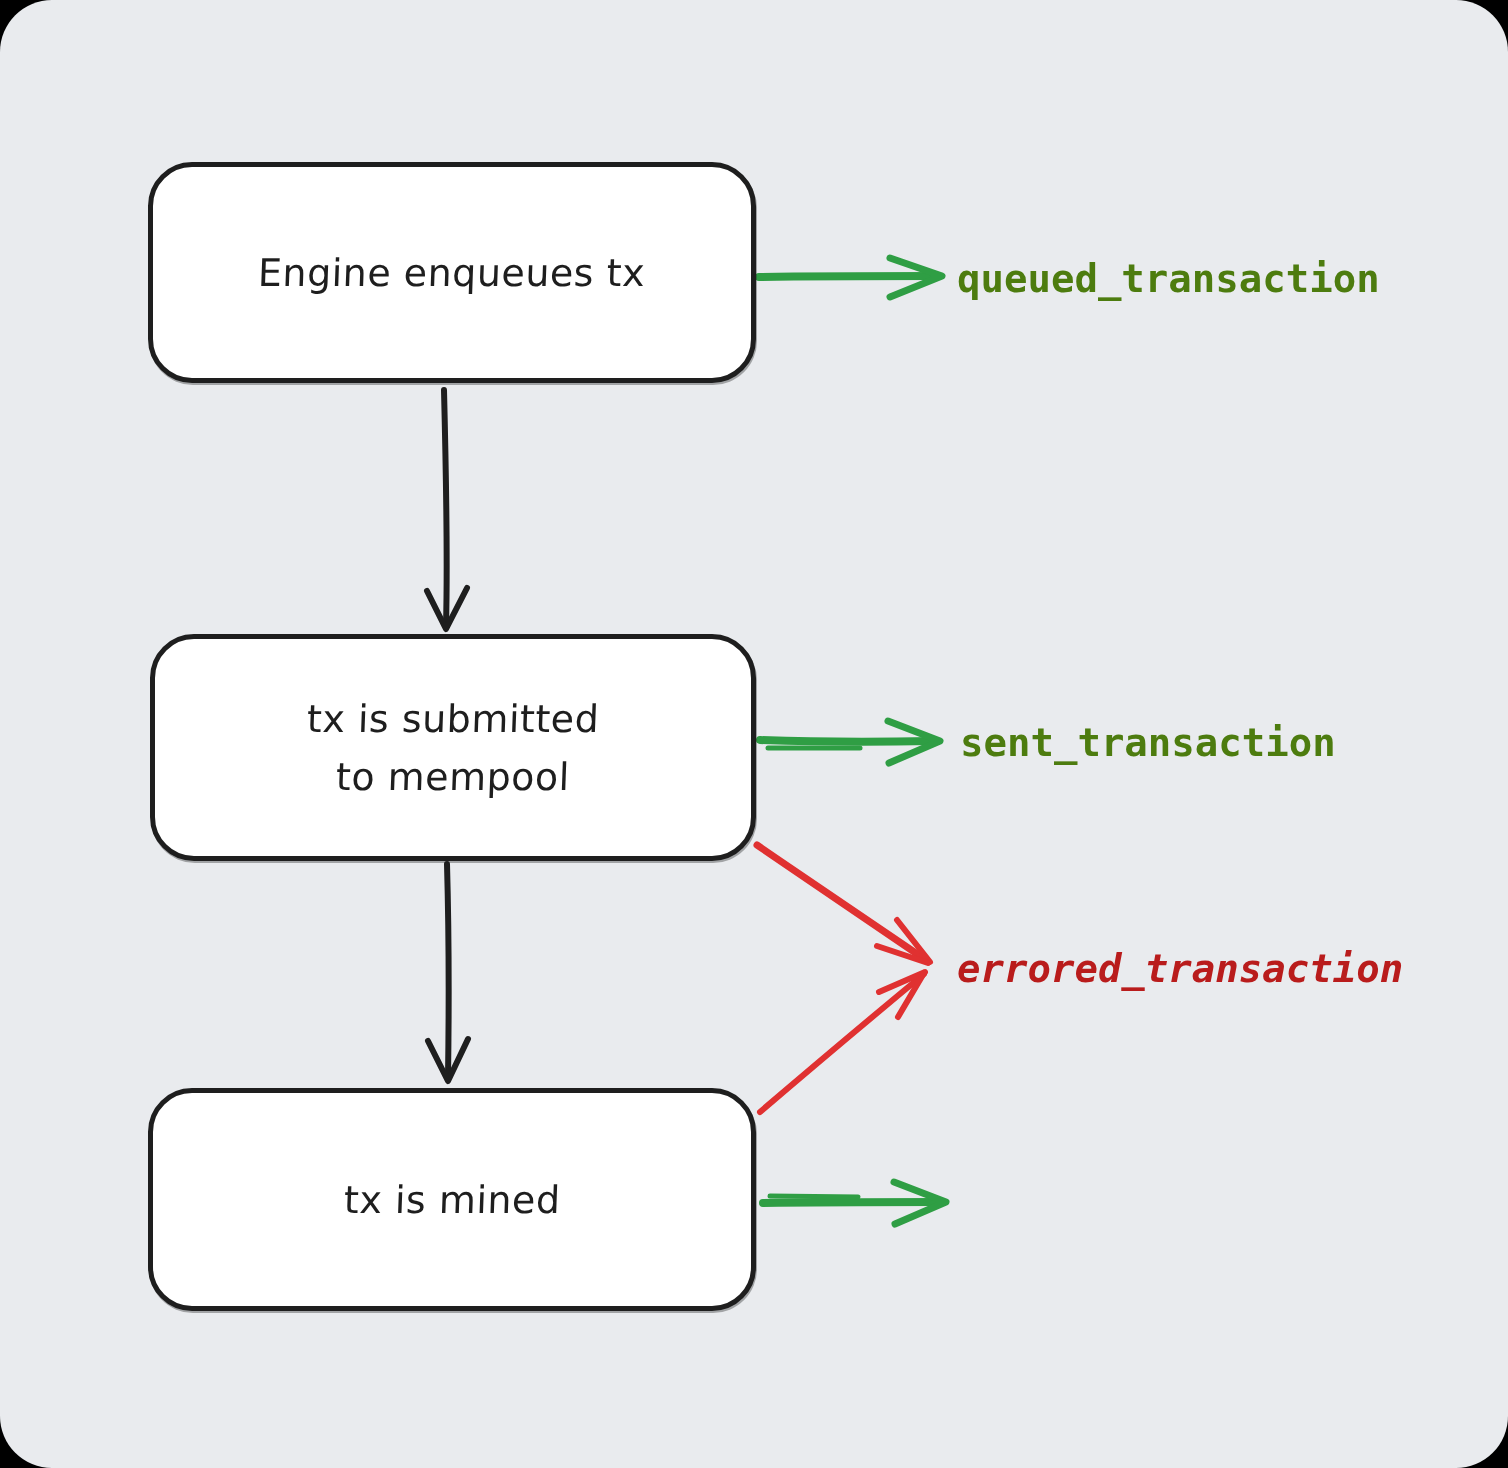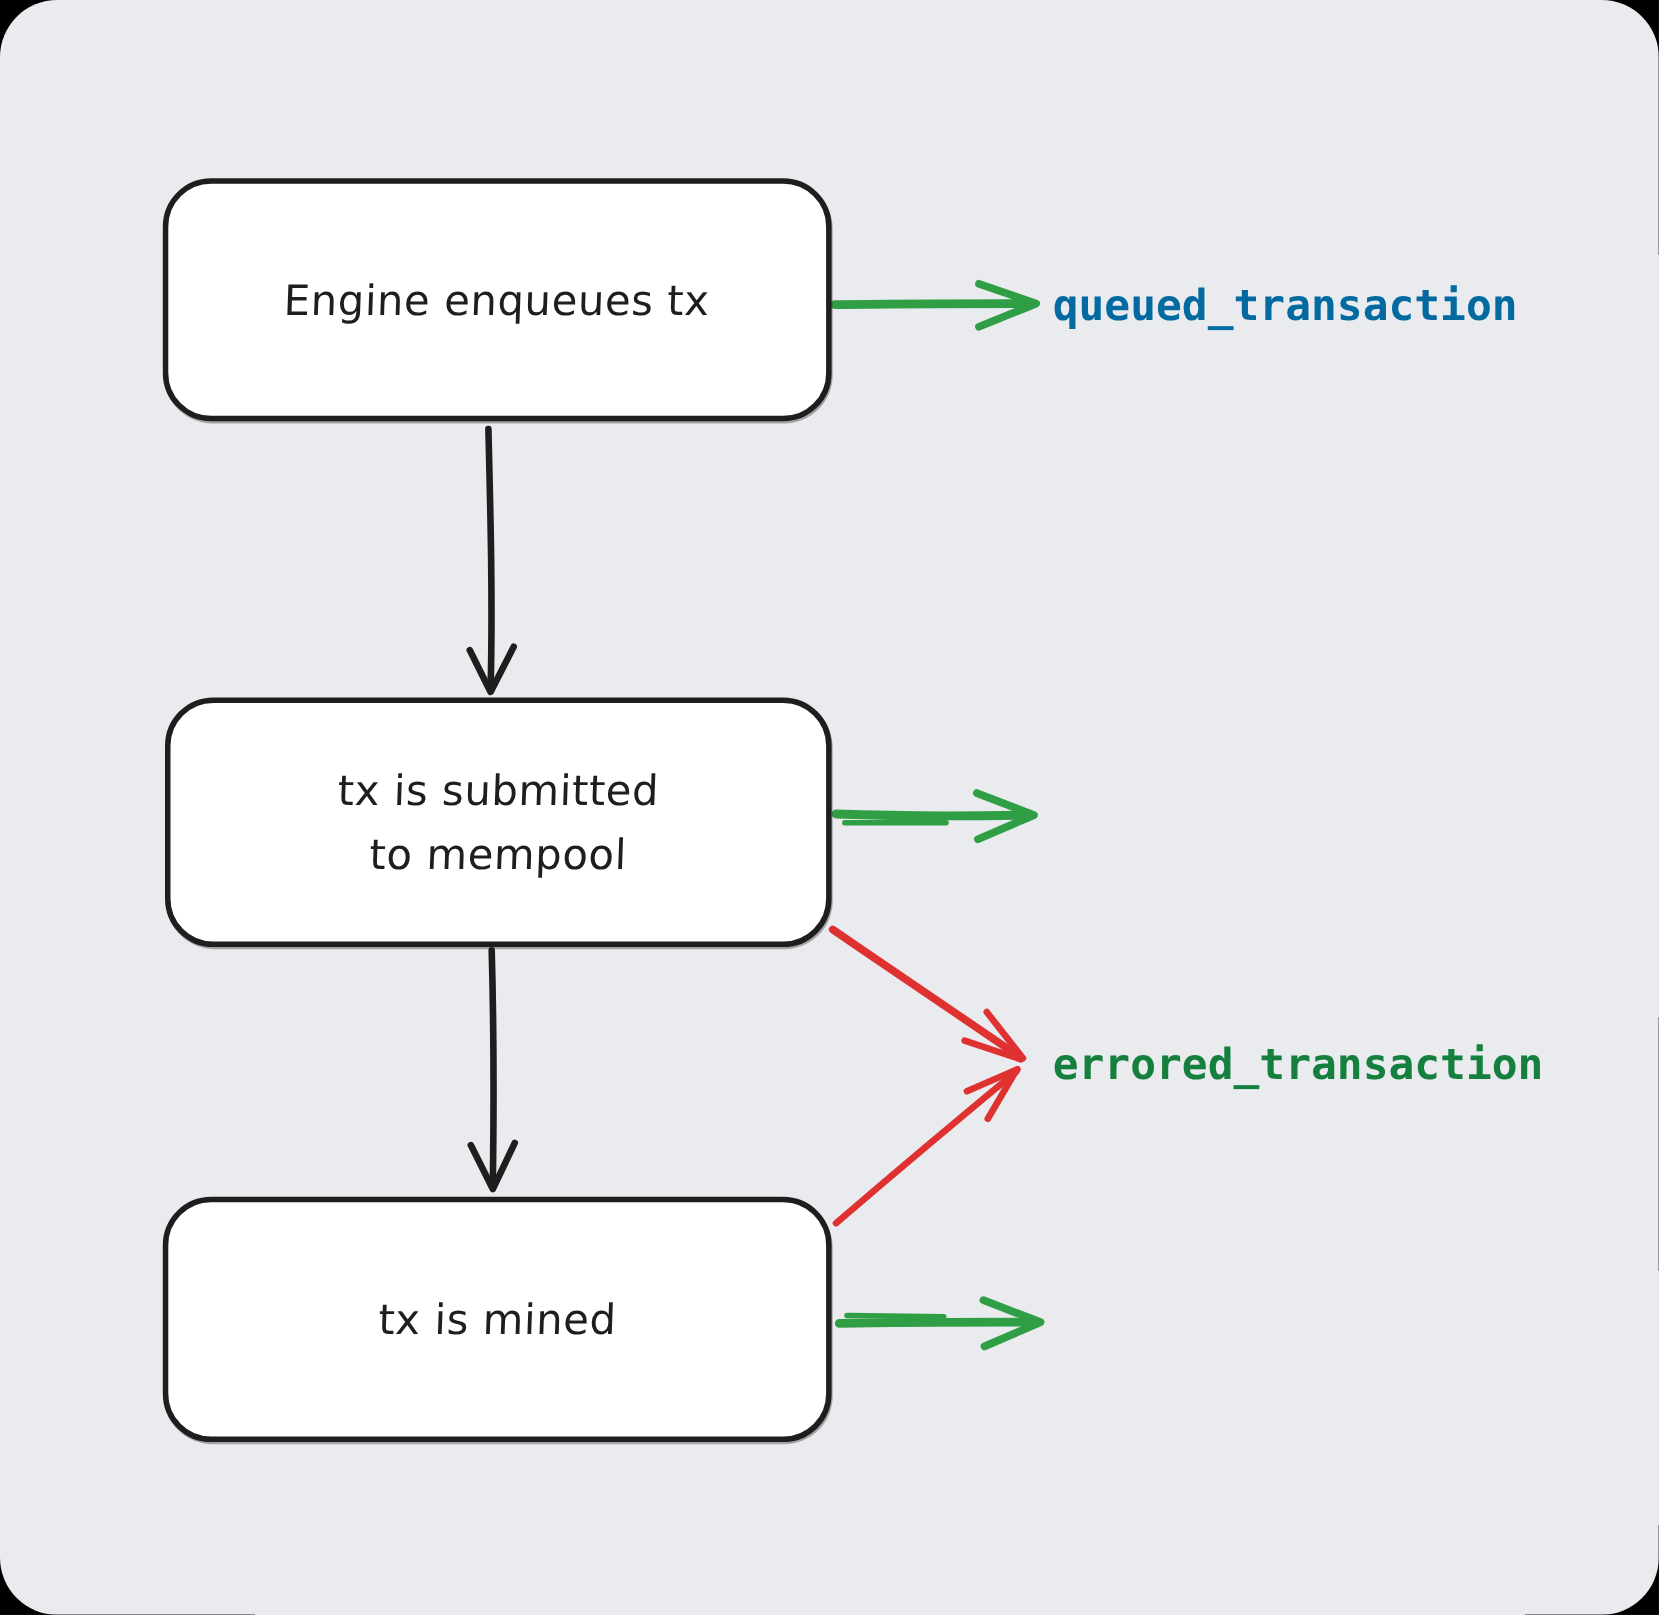--- a/index.html
+++ b/index.html
@@ -27,22 +27,22 @@
   #node-enqueue{left:148px;top:162px;width:608px;height:221px;}
   #node-submit {left:150px;top:634px;width:606px;height:227px;}
   #node-mined  {left:148px;top:1088px;width:608px;height:223px;}
 
   .event-label{
     position:absolute;transform:translateY(-50%);
     font-family:"DejaVu Sans Mono",monospace;
     font-weight:bold;font-size:39px;letter-spacing:0;
     white-space:nowrap;
   }
-  .event-green{color:#0369a1;}
-  .event-red{color:#15803d;}
+  .event-green{color:#4d7c0f;}
+  .event-red{color:#b91c1c;font-style:italic;}
   #label-queued {left:957px;top:278px;}
   #label-sent   {left:960px;top:742px;}
   #label-errored{left:957px;top:968px;}
   #label-mined  {left:958px;top:1203px;}
 
   svg.edges{position:absolute;left:0;top:0;width:1508px;height:1468px;pointer-events:none;}
   .edge-black{stroke:#1e1e1e;fill:none;stroke-linecap:round;stroke-linejoin:round;}
   .edge-green{stroke:#2f9e44;fill:none;stroke-linecap:round;stroke-linejoin:round;}
   .edge-red{stroke:#e03131;fill:none;stroke-linecap:round;stroke-linejoin:round;}
 </style>
@@ -100,17 +100,18 @@
     <div class="node-label">tx is submitted</div>
     <div class="node-label">to mempool</div>
   </div>
 
   <div class="node" id="node-mined">
     <div class="node-label">tx is mined</div>
   </div>
 
   <div class="event-label event-green" id="label-queued">queued_transaction</div>
 
+  <div class="event-label event-green" id="label-sent">sent_transaction</div>
 
   <div class="event-label event-red" id="label-errored">errored_transaction</div>
 
 
 </div>
 
 </body></html>

